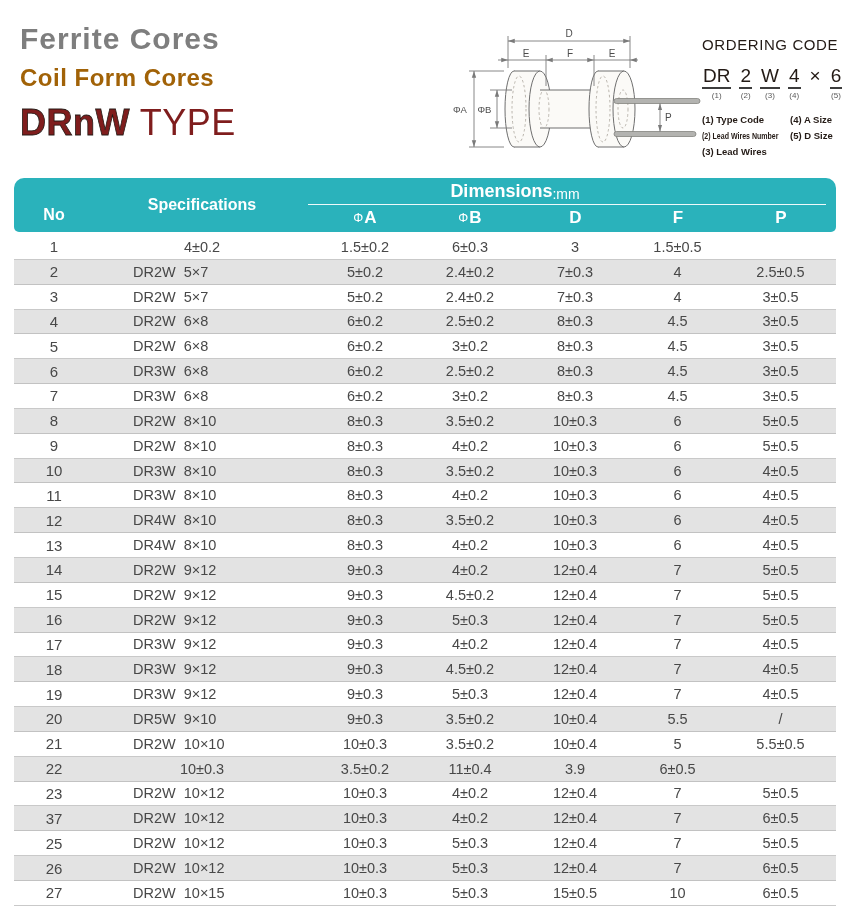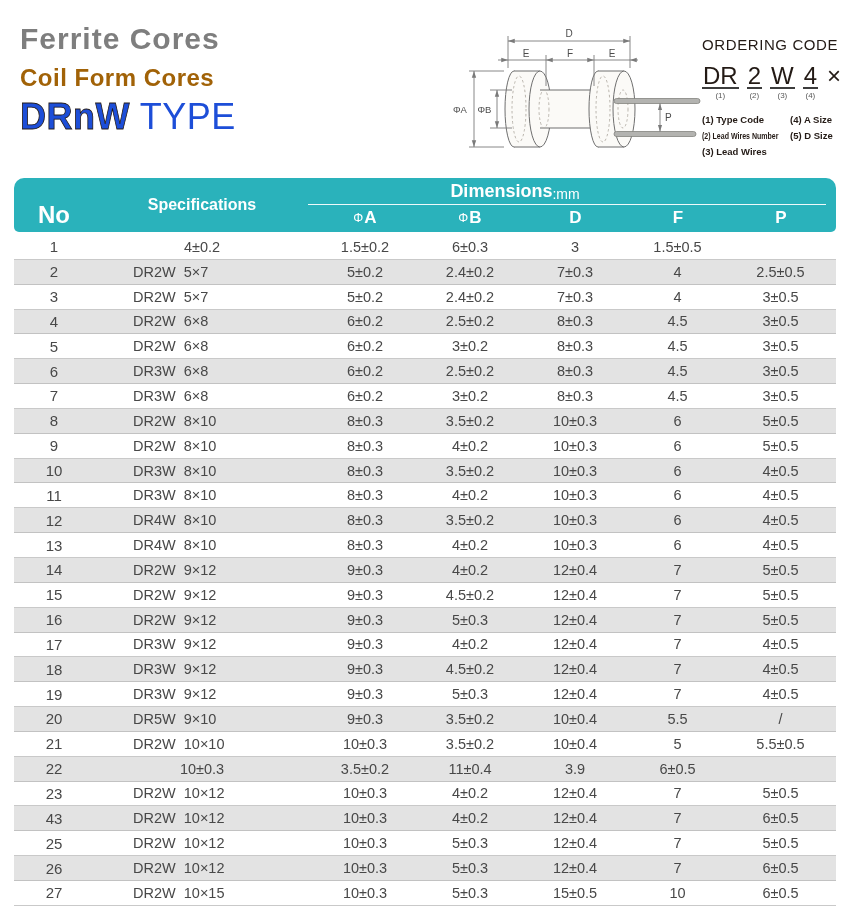--- a/index.html
+++ b/index.html
@@ -3,51 +3,51 @@
 <meta charset="utf-8">
 <style>
   * { margin:0; padding:0; box-sizing:border-box; }
   html,body { width:850px; height:922px; background:#ffffff; overflow:hidden;
               font-family:"Liberation Sans", sans-serif; }
 
   
   .titles { position:absolute; left:20px; top:22px; }
   .main-title { font-size:30px; font-weight:700; color:#7e7e7e; letter-spacing:1px; }
   .sub-title  { font-size:24px; font-weight:700; color:#a16207; margin-top:8px; letter-spacing:0.5px; }
-  .type-line  { font-size:36px; color:#1d4ed8; margin-top:4px; letter-spacing:0.5px; }
+  .type-line  { font-size:36px; color:#7f1d1d; margin-top:10px; letter-spacing:0.5px; }
   .type-name  { font-weight:900; -webkit-text-stroke:0.8px #231a15; }
   .type-suffix{ font-weight:400; }
 
   
   .diagram { position:absolute; left:438px; top:12px; width:270px; height:152px; }
 
   
   .ordering { position:absolute; left:702px; top:36px; width:146px; color:#231a15; }
   .ordering-title { font-size:15px; font-weight:400; letter-spacing:0.6px; white-space:nowrap; }
   .code-row { display:flex; align-items:flex-start; gap:8px; margin-top:13px; }
   .code-seg { text-align:center; }
-  .code-seg .t { display:block; font-size:24px; font-weight:500; line-height:20px;
+  .code-seg .t { display:block; font-size:19px; font-weight:500; line-height:20px;
                  border-bottom:2px solid #3c3c3c; padding:0 1px 1px 1px; }
   .code-seg.nou .t { border-bottom:none; }
   .code-seg .n { display:block; font-size:8px; color:#5a5a5a; margin-top:2px; white-space:nowrap; }
   .legend { position:relative; margin-top:12px; font-size:9.5px; font-weight:700; line-height:16px; }
   .legend-col { white-space:nowrap; }
   .legend-col.left  { position:absolute; left:0; top:0; }
   .legend-col.right { position:absolute; left:88px; top:0; }
   .legend-item { white-space:nowrap; }
   .legend-item.squeeze { transform:scaleX(0.74); transform-origin:left center; }
 
   
   .spec-table { position:absolute; left:14px; top:178px; width:822px; }
   .thead { display:grid; height:54px; color:#ffffff; position:relative;
            grid-template-columns:80px 216px 110px 100px 110px 95px 111px;
            grid-template-rows:26px 28px;
            border-radius:10px 10px 5px 5px; }
   .th-no   { grid-column:1; grid-row:1/3; display:flex; align-items:center; justify-content:center;
-             font-size:24px; font-weight:700;margin-top:20px; }
+             font-size:16px; font-weight:700;margin-top:20px; }
   .th-spec { grid-column:2; grid-row:1/3; display:flex; align-items:center; justify-content:center;
              font-size:16px; font-weight:700; }
   .th-dim-group { grid-column:3/8; grid-row:1; display:flex; align-items:flex-end; justify-content:center;
                   padding-bottom:2px; transform:translateX(-58px); }
   .th-dim-group .dims { font-size:18px; font-weight:700; }
   .th-dim-group .unit { font-size:14px; font-weight:400; }
   .dim-line { position:absolute; left:294px; right:10px; top:26px; height:1px;
               background:rgba(255,255,255,0.92); }
   .th-sub { grid-row:2; display:flex; align-items:center; justify-content:center;
             font-size:17px; font-weight:700; }
@@ -428,21 +428,21 @@
     <span class="c-no">23</span>
     <span class="c-spec">DR2W  10×12</span>
     <span>10±0.3</span>
     <span>4±0.2</span>
     <span>12±0.4</span>
     <span>7</span>
     <span>5±0.5</span>
   </div>
 
   <div class="trow">
-    <span class="c-no">43</span>
+    <span class="c-no">37</span>
     <span class="c-spec">DR2W  10×12</span>
     <span>10±0.3</span>
     <span>4±0.2</span>
     <span>12±0.4</span>
     <span>7</span>
     <span>6±0.5</span>
   </div>
 
   <div class="trow">
     <span class="c-no">25</span>

